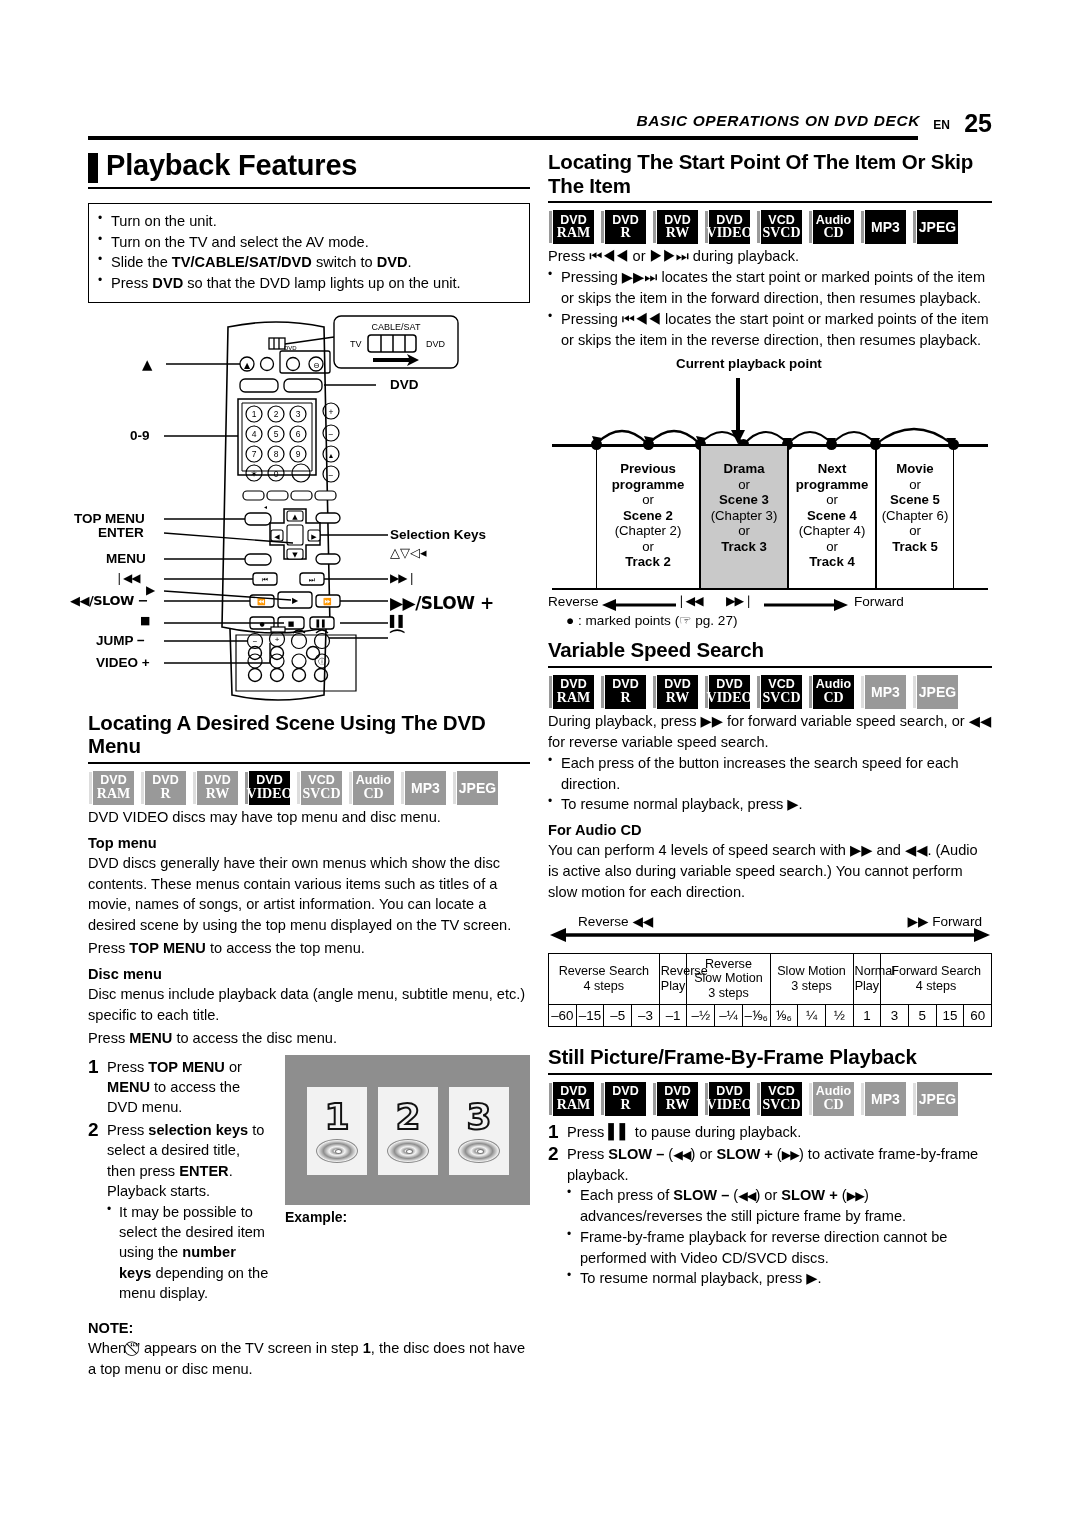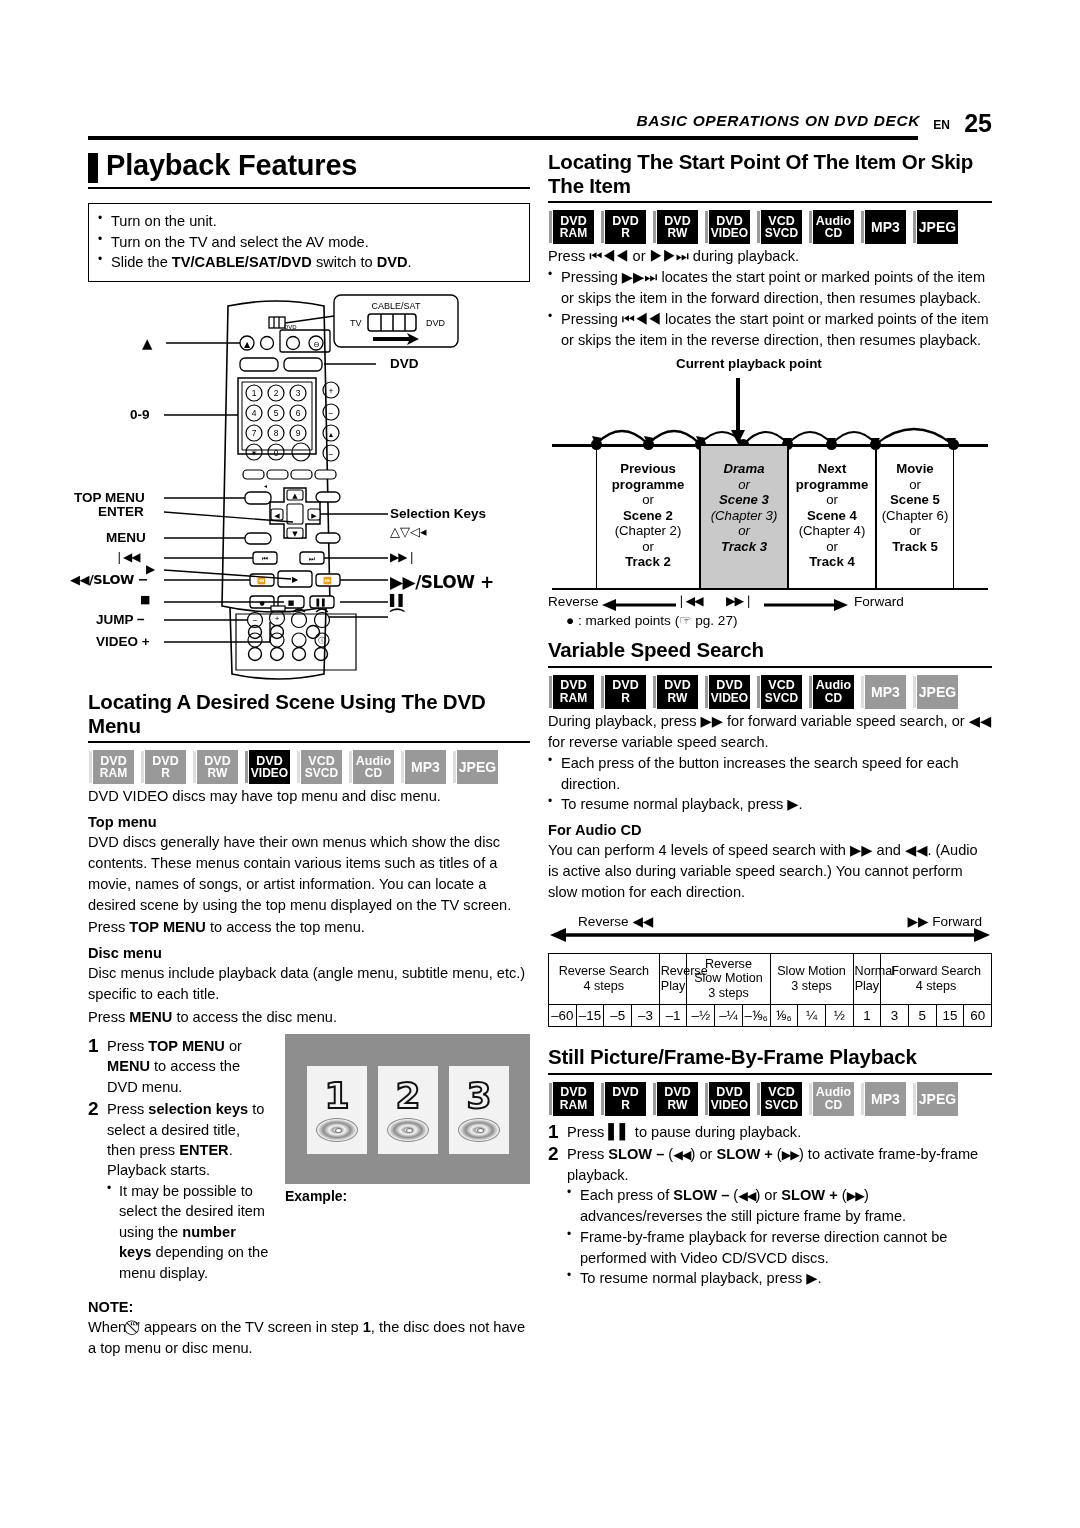--- a/index.html
+++ b/index.html
@@ -36,21 +36,21 @@
   .badges{display:flex;gap:6px;margin-top:7px;}
   .badge{position:relative;width:46px;height:34px;display:flex;align-items:center;justify-content:center;
          flex-direction:column;color:#fff;font-weight:bold;font-size:12.5px;line-height:1.02;background:#000;
          padding-left:5px;box-sizing:border-box;text-align:center;}
   .badge:before{content:"";position:absolute;left:0;top:0;bottom:0;width:5px;background:#fff;}
   .badge:after{content:"";position:absolute;left:1px;top:1px;bottom:1px;width:3px;background:#9a9a9a;}
   .badge.off{background:#999;}
   .badge.off:after{background:#ddd;}
   .badge span{position:relative;z-index:2;display:block;}
   .badge .b1{font-size:12.5px;}
-  .badge .b2{font-size:12px;}
+  .badge .b2{font-size:14px;font-family:Liberation Serif, serif;}
   .badge.one{font-size:14px;}
 
   
   .body{font-size:14.6px;line-height:1.43;margin-top:2px;}
   .bullets{margin-top:0;}
   .bullets li{list-style:none;position:relative;padding-left:13px;font-size:14.6px;line-height:1.43;}
   .bullets li:before{content:"\2022";position:absolute;left:0;top:-1px;font-size:12px;}
   .sub-h{font-weight:bold;font-size:14.6px;margin-top:7px;}
   b{font-weight:bold;}
 
@@ -115,20 +115,21 @@
       <div class="title-bar"></div>
       <h1 class="title">Playback Features</h1>
       <div class="title-rule"></div>
     </div>
 
     <div class="introbox">
       <ul>
         <li><span>Turn on the unit.</span></li>
         <li><span>Turn on the TV and select the AV mode.</span></li>
         <li>Slide the <b>TV/CABLE/SAT/DVD</b> switch to <b>DVD</b>.</li>
+        <li>Press <b>DVD</b> so that the DVD lamp lights up on the unit.</li>
       </ul>
     </div>
 
     <div class="remote-area">
       <svg width="442" height="400" viewBox="0 0 442 400">
         <g fill="none" stroke="#000" stroke-width="1.6">
 
           <path d="M140 16 q48 -10 96 0 l6 300 q-54 12 -108 0 Z"></path>
           <path d="M142 318 l2 66 q46 10 92 0 l2 -66"></path>
           <path d="M148 324 h120 v56 h-120 Z" stroke-width="1.2"></path>
@@ -574,21 +575,21 @@
       <div class="pb-seg" style="left:48px;width:104px;">
         <div style="font-weight:bold;">Previous</div>
         <div style="font-weight:bold;">programme</div>
         <div>or</div>
         <div style="font-weight:bold;">Scene 2</div>
         <div>(Chapter 2)</div>
         <div>or</div>
         <div style="font-weight:bold;">Track 2</div>
       </div>
 
-      <div class="pb-seg hl" style="left:152px;width:88px;font-style:italic;">
+      <div class="pb-seg hl" style="left:152px;width:88px;">
         <div style="font-weight:bold;">Drama</div>
         <div>or</div>
         <div style="font-weight:bold;">Scene 3</div>
         <div>(Chapter 3)</div>
         <div>or</div>
         <div style="font-weight:bold;">Track 3</div>
       </div>
 
       <div class="pb-seg" style="left:240px;width:88px;">
         <div style="font-weight:bold;">Next</div>

